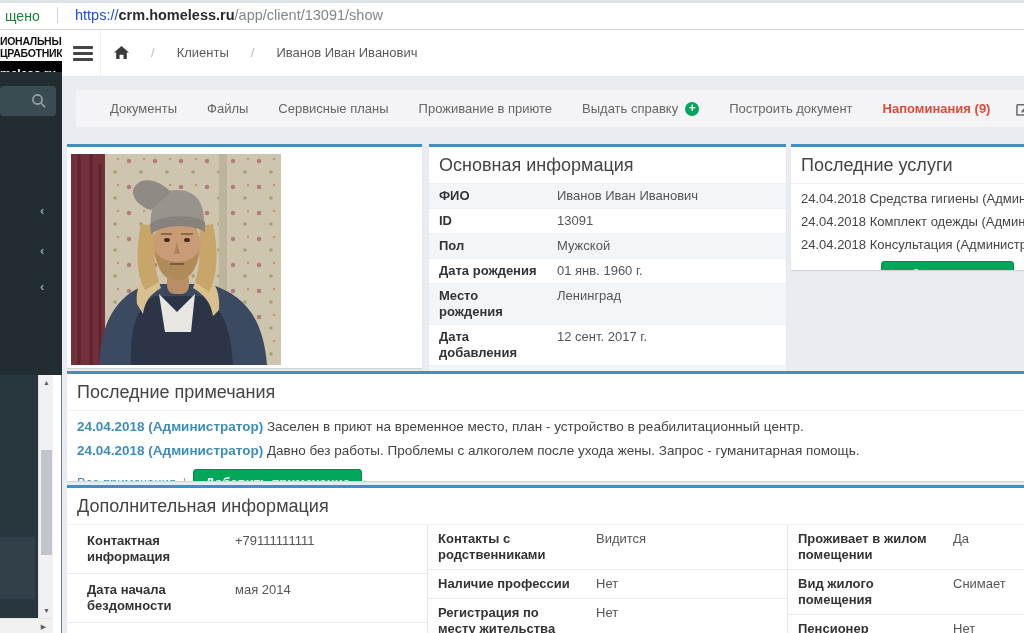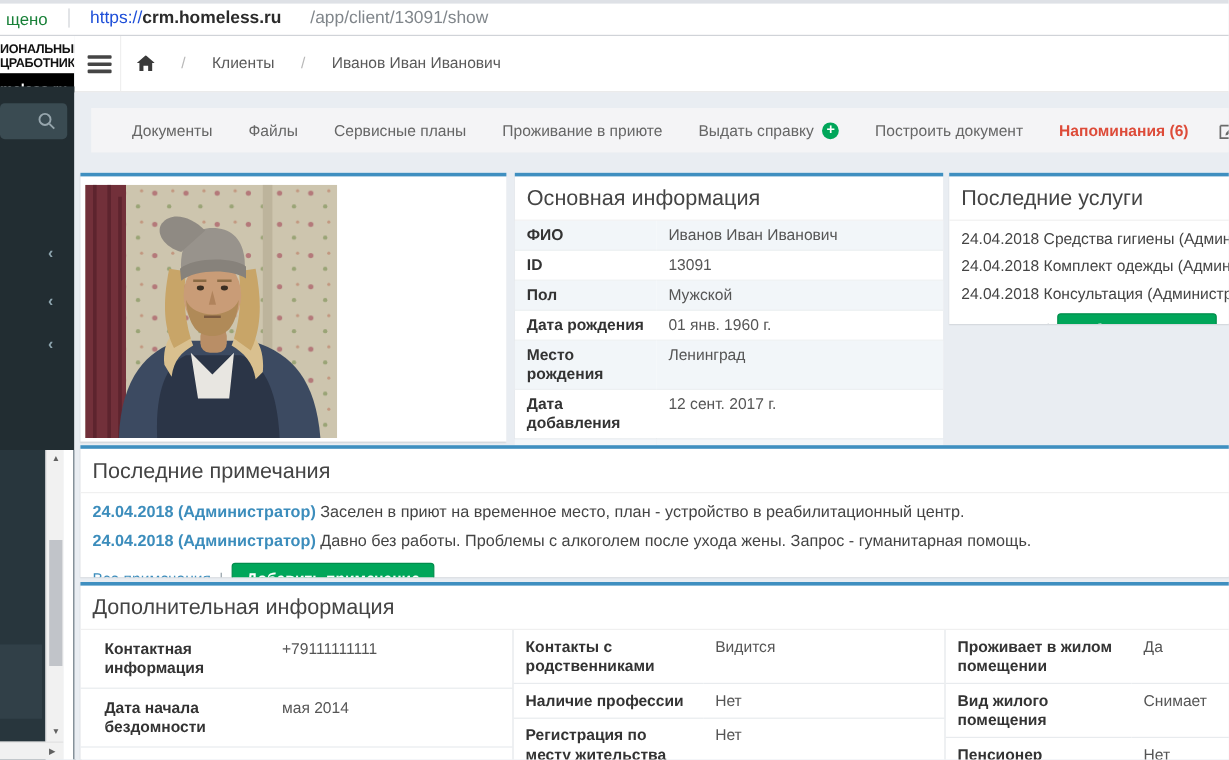--- a/index.html
+++ b/index.html
@@ -7,21 +7,21 @@
   body { position:relative; background:#e9edf2; font-family:"Liberation Sans", sans-serif; color:#444; }
 
   
   #urlbar { position:absolute; left:0; top:0; width:1024px; height:30px; background:#fff; border-bottom:1px solid #d0d3d8; }
   #urlbar .tabstrip-edge { position:absolute; left:0; top:0; width:100%; height:3px; background:#dee1e6; }
   #secure-label { position:absolute; left:5px; top:8px; font-size:14px; color:#188038; }
   #url-divider { position:absolute; left:57px; top:7px; height:16px; border-left:1px solid #d0d3d8; }
   #url-text { position:absolute; left:75px; top:7px; font-size:14.5px; white-space:nowrap; }
   #url-text .scheme { color:#1d4ed8; }
   #url-text .host { color:#2b2b2b; font-weight:bold; }
-  #url-text .path { color:#80868b;margin-left:24px; }
+  #url-text .path { color:#80868b; }
 
   
   #appheader { position:absolute; left:62px; top:30px; width:962px; height:47px; background:#fff; border-bottom:1px solid #e6e6e6; }
   #hamburger { position:absolute; left:11px; top:16px; width:20px; height:15px; cursor:pointer; }
   #hamburger span { display:block; height:3px; background:#454545; margin-bottom:3px; border-radius:1px; }
   #header-divider { position:absolute; left:38px; top:0; height:46px; border-left:1px solid #efefef; }
   #breadcrumb { position:absolute; left:52px; top:15px; font-size:13px; color:#5f5f5f; display:flex; align-items:center; gap:22px; }
   #breadcrumb .slash { color:#b9b9b9; }
   #breadcrumb .crumb { color:#5a5a5a; }
   .home-icon svg { display:block; }
@@ -168,21 +168,21 @@
   <div id="tabstrip">
     <span class="tab">Документы</span>
     <span class="tab">Файлы</span>
     <span class="tab">Сервисные планы</span>
     <span class="tab">Проживание в приюте</span>
     <span class="tab">
       <span>Выдать справку</span>
       <span class="plus-circle">+</span>
     </span>
     <span class="tab">Построить документ</span>
-    <span class="tab red">Напоминания (6)</span>
+    <span class="tab red">Напоминания (9)</span>
     <span class="edit">
       <svg width="15" height="15" viewBox="0 0 16 16">
           <path d="M1 4 h8 M1 4 v11 h11 v-7" fill="none" stroke="#6a6a6a" stroke-width="1.6"></path>
           <path d="M6 10.5 L13.5 2.5 L15.2 4.2 L7.8 12 L5.5 12.6 Z" fill="#6a6a6a"></path>
         </svg>
 
     </span>
   </div>
 
   <div id="photo-panel" class="panel">

